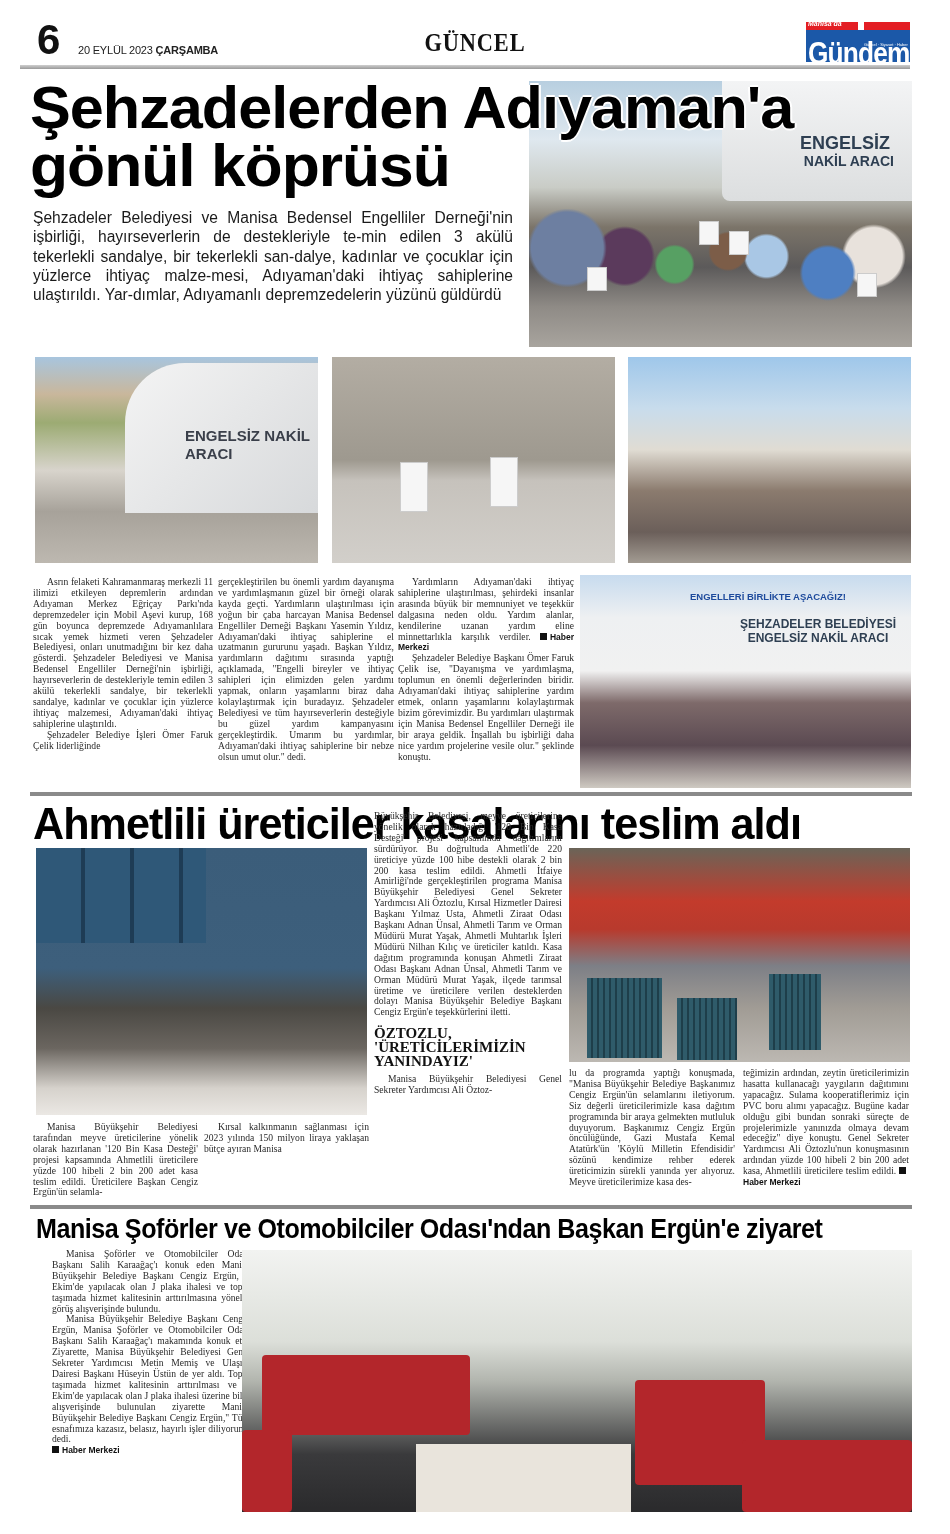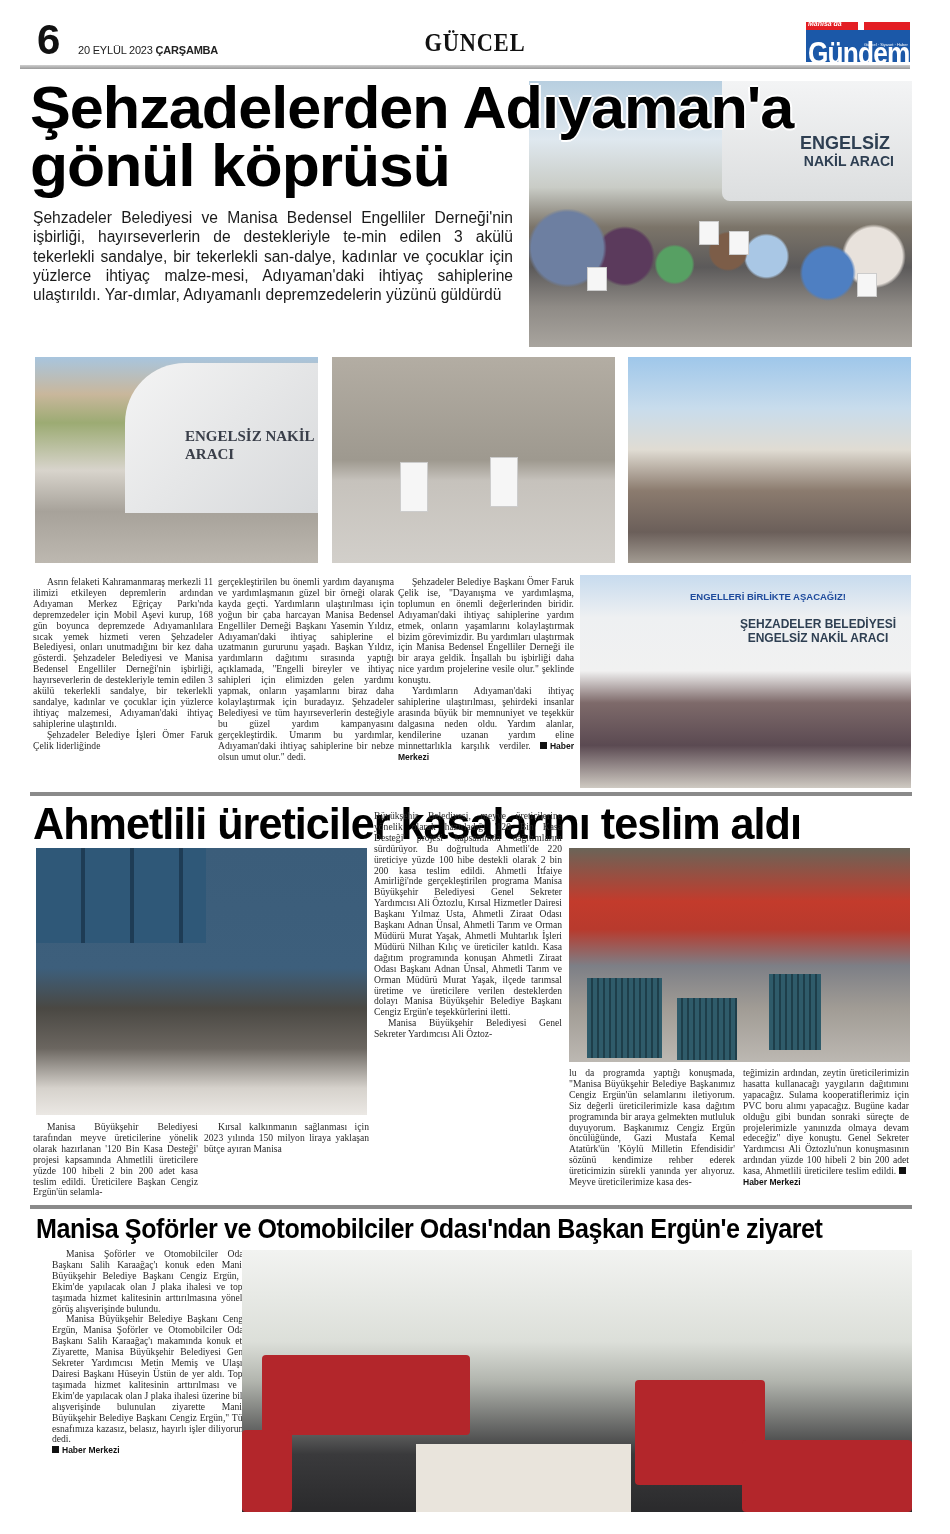--- a/index.html
+++ b/index.html
@@ -47,21 +47,21 @@
     radial-gradient(circle at 25% 45%, #5b3a5c 0 9%, transparent 10%),
     radial-gradient(circle at 38% 50%, #57a063 0 7%, transparent 8%),
     radial-gradient(circle at 52% 42%, #7c5d48 0 8%, transparent 9%),
     radial-gradient(circle at 62% 45%, #a9c7e5 0 8%, transparent 9%),
     radial-gradient(circle at 78% 55%, #4e7fc2 0 8%, transparent 9%),
     radial-gradient(circle at 90% 45%, #e8e2dc 0 8%, transparent 9%); }
   .bag { position: absolute; width: 20px; height: 24px; background: #f6f6f6; border: 1px solid #ccc; }
 
   #ph-a { left: 35px; top: 357px; width: 283px; height: 206px; background: linear-gradient(180deg, #a8c5de 0%, #c9b79c 18%, #9cab73 32%, #d8d4cc 55%, #a7a29a 75%, #bdb8b0 100%); }
   #ph-a .van { position: absolute; left: 90px; top: 6px; width: 193px; height: 150px; background: linear-gradient(135deg, #f4f4f4, #d7d9db); border-top-left-radius: 60px; }
-  #ph-a .van-text { position: absolute; left: 150px; top: 70px; font-family: Liberation Serif, serif; font-weight: 900; font-size: 15px; color: #3a3f4a; line-height: 18px; }
+  #ph-a .van-text { position: absolute; left: 150px; top: 70px; font-family: Liberation Sans, sans-serif; font-weight: 900; font-size: 15px; color: #3a3f4a; line-height: 18px; }
   #ph-b { left: 332px; top: 357px; width: 283px; height: 206px; background: linear-gradient(180deg, #b3ada3 0%, #9e998f 50%, #c6c2bc 60%, #d2cfca 100%); }
   #ph-c { left: 628px; top: 357px; width: 283px; height: 206px; background: linear-gradient(180deg, #9fc7ea 0%, #c8dcec 25%, #e0dcd3 45%, #8b7b6e 65%, #6b5f5a 85%, #a29b92 100%); }
   #ph-d { left: 580px; top: 575px; width: 331px; height: 213px; background: linear-gradient(180deg, #c7dbee 0%, #eef0f2 20%, #f1f1f1 45%, #7e6a6a 60%, #5b4a52 80%, #cfcac2 100%); }
   #ph-d .banner { position: absolute; left: 110px; top: 16px; font-family: "Liberation Sans", sans-serif; font-weight: 900; font-size: 9.5px; color: #1d4a9c; }
   #ph-d .van-text { position: absolute; left: 145px; top: 42px; font-family: "Liberation Sans", sans-serif; font-weight: 900; font-size: 12px; color: #2e3f52; line-height: 14px; text-align: center; }
 
   
   .h2 { left: 33px; top: 801px; font-size: 44px; line-height: 46px; transform: scaleX(0.98); transform-origin: left; }
   #ph-e { left: 36px; top: 848px; width: 331px; height: 267px; background: linear-gradient(180deg, #3b5d7a 0%, #3d5f7c 45%, #4a4843 60%, #6b6660 75%, #d6d2cc 90%, #ebe8e4 100%); }
   #ph-e .crates { position: absolute; left: 0; top: 0; width: 170px; height: 95px; background: repeating-linear-gradient(90deg, #2f5878 0 45px, #1e3c55 45px 49px); }
@@ -119,35 +119,36 @@
 <div class="photo" id="ph-c"></div>
 
 <div class="col" style="left:33px;top:577px;width:180px;">
   <p>Asrın felaketi Kahramanmaraş merkezli 11 ilimizi etkileyen depremlerin ardından Adıyaman Merkez Eğriçay Parkı'nda depremzedeler için Mobil Aşevi kurup, 168 gün boyunca depremzede Adıyamanlılara sıcak yemek hizmeti veren Şehzadeler Belediyesi, onları unutmadığını bir kez daha gösterdi. Şehzadeler Belediyesi ve Manisa Bedensel Engelliler Derneği'nin işbirliği, hayırseverlerin de destekleriyle temin edilen 3 akülü tekerlekli sandalye, bir tekerlekli sandalye, kadınlar ve çocuklar için yüzlerce ihtiyaç malzemesi, Adıyaman'daki ihtiyaç sahiplerine ulaştırıldı.</p>
   <p>Şehzadeler Belediye İşleri Ömer Faruk Çelik liderliğinde</p>
 </div>
 <div class="col" style="left:218px;top:577px;width:176px;">
   <p style="text-indent:0">gerçekleştirilen bu önemli yardım dayanışma ve yardımlaşmanın güzel bir örneği olarak kayda geçti. Yardımların ulaştırılması için yoğun bir çaba harcayan Manisa Bedensel Engelliler Derneği Başkanı Yasemin Yıldız, Adıyaman'daki ihtiyaç sahiplerine el uzatmanın gururunu yaşadı. Başkan Yıldız, yardımların dağıtımı sırasında yaptığı açıklamada, "Engelli bireyler ve ihtiyaç sahipleri için elimizden gelen yardımı yapmak, onların yaşamlarını biraz daha kolaylaştırmak için buradayız. Şehzadeler Belediyesi ve tüm hayırseverlerin desteğiyle bu güzel yardım kampanyasını gerçekleştirdik. Umarım bu yardımlar, Adıyaman'daki ihtiyaç sahiplerine bir nebze olsun umut olur." dedi.</p>
 </div>
 <div class="col" style="left:398px;top:577px;width:176px;">
+  <p><span>Yardımların Adıyaman'daki ihtiyaç sahiplerine ulaştırılması, şehirdeki insanlar arasında büyük bir memnuniyet ve teşekkür dalgasına neden oldu. Yardım alanlar, kendilerine uzanan yardım eline minnettarlıkla karşılık verdiler.</span> <span class="sig">Haber Merkezi</span></p>
   <p>Şehzadeler Belediye Başkanı Ömer Faruk Çelik ise, "Dayanışma ve yardımlaşma, toplumun en önemli değerlerinden biridir. Adıyaman'daki ihtiyaç sahiplerine yardım etmek, onların yaşamlarını kolaylaştırmak bizim görevimizdir. Bu yardımları ulaştırmak için Manisa Bedensel Engelliler Derneği ile bir araya geldik. İnşallah bu işbirliği daha nice yardım projelerine vesile olur." şeklinde konuştu.</p>
-  <p><span>Yardımların Adıyaman'daki ihtiyaç sahiplerine ulaştırılması, şehirdeki insanlar arasında büyük bir memnuniyet ve teşekkür dalgasına neden oldu. Yardım alanlar, kendilerine uzanan yardım eline minnettarlıkla karşılık verdiler.</span> <span class="sig">Haber Merkezi</span></p>
 </div>
 <div class="photo" id="ph-d">
   <div class="banner">ENGELLERİ BİRLİKTE AŞACAĞIZ!</div>
   <div class="van-text">ŞEHZADELER BELEDİYESİ ENGELSİZ NAKİL ARACI</div>
 </div>
 <div class="rule" style="left:30px;top:792px;width:882px;"></div>
 
 <div class="headline h2">Ahmetlili üreticiler kasalarını teslim aldı</div>
 <div class="photo" id="ph-e">
   <div class="crates"></div>
 </div>
 <div class="col" style="left:374px;top:811px;width:188px;">
   <p style="text-indent:0">Büyükşehir Belediyesi, meyve üreticilerine yönelik olarak hazırladığı '120 Bin Kasa Desteği' projesi kapsamında dağıtımlarını sürdürüyor. Bu doğrultuda Ahmetli'de 220 üreticiye yüzde 100 hibe destekli olarak 2 bin 200 kasa teslim edildi. Ahmetli İtfaiye Amirliği'nde gerçekleştirilen programa Manisa Büyükşehir Belediyesi Genel Sekreter Yardımcısı Ali Öztozlu, Kırsal Hizmetler Dairesi Başkanı Yılmaz Usta, Ahmetli Ziraat Odası Başkanı Adnan Ünsal, Ahmetli Tarım ve Orman Müdürü Murat Yaşak, Ahmetli Muhtarlık İşleri Müdürü Nilhan Kılıç ve üreticiler katıldı. Kasa dağıtım programında konuşan Ahmetli Ziraat Odası Başkanı Adnan Ünsal, Ahmetli Tarım ve Orman Müdürü Murat Yaşak, ilçede tarımsal üretime ve üreticilere verilen desteklerden dolayı Manisa Büyükşehir Belediye Başkanı Cengiz Ergün'e teşekkürlerini iletti.</p>
+  <div class="subhead">ÖZTOZLU, 'ÜRETİCİLERİMİZİN YANINDAYIZ'</div>
   <p>Manisa Büyükşehir Belediyesi Genel Sekreter Yardımcısı Ali Öztoz-</p>
 </div>
 <div class="photo" id="ph-f">
   <div class="crate" style="left:18px;top:130px;width:75px;height:80px;"></div>
   <div class="crate" style="left:108px;top:150px;width:60px;height:62px;"></div>
   <div class="crate" style="left:200px;top:126px;width:52px;height:76px;"></div>
 </div>
 
 <div class="col" style="left:33px;top:1122px;width:165px;">
   <p>Manisa Büyükşehir Belediyesi tarafından meyve üreticilerine yönelik olarak hazırlanan '120 Bin Kasa Desteği' projesi kapsamında Ahmetlili üreticilere yüzde 100 hibeli 2 bin 200 adet kasa teslim edildi. Üreticilere Başkan Cengiz Ergün'ün selamla-</p>

